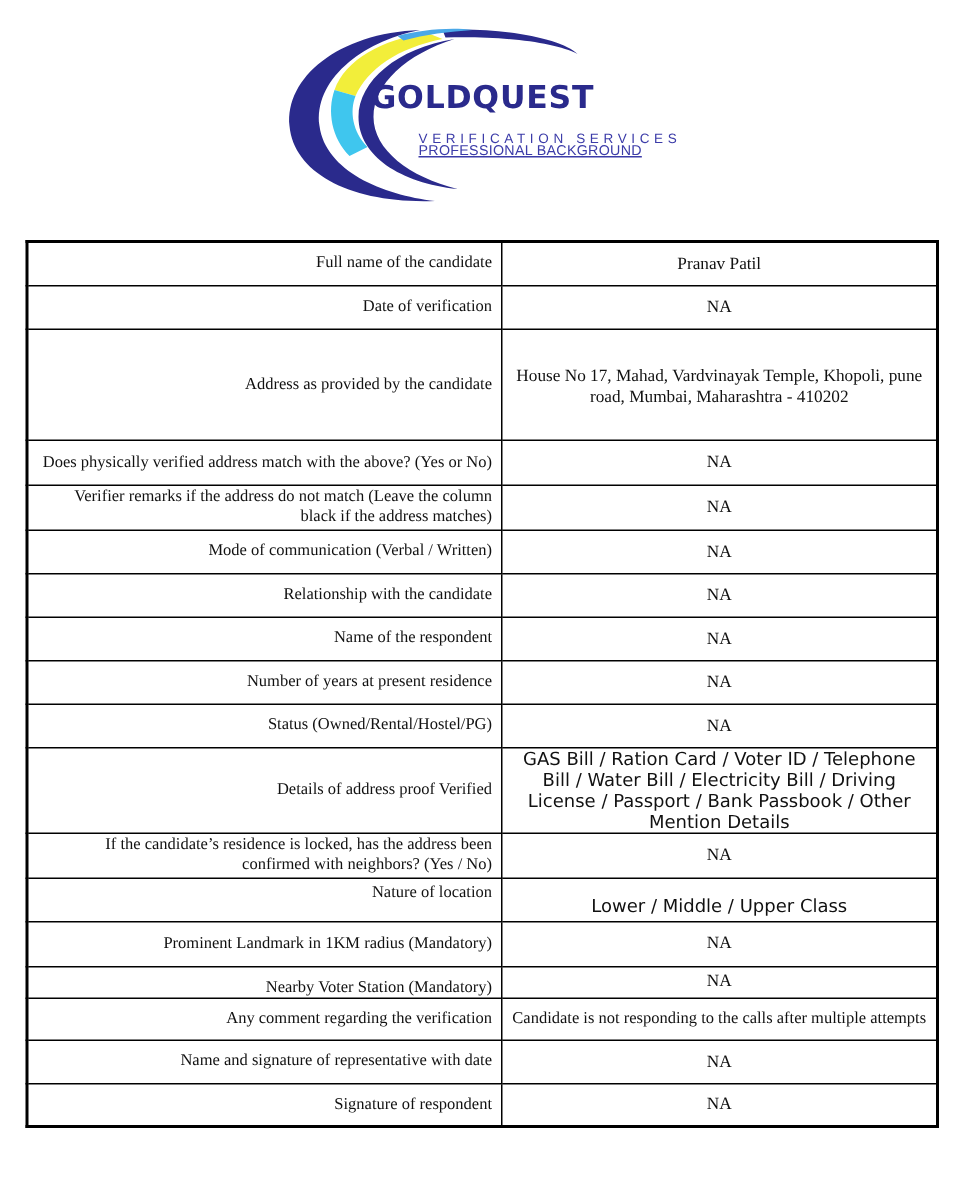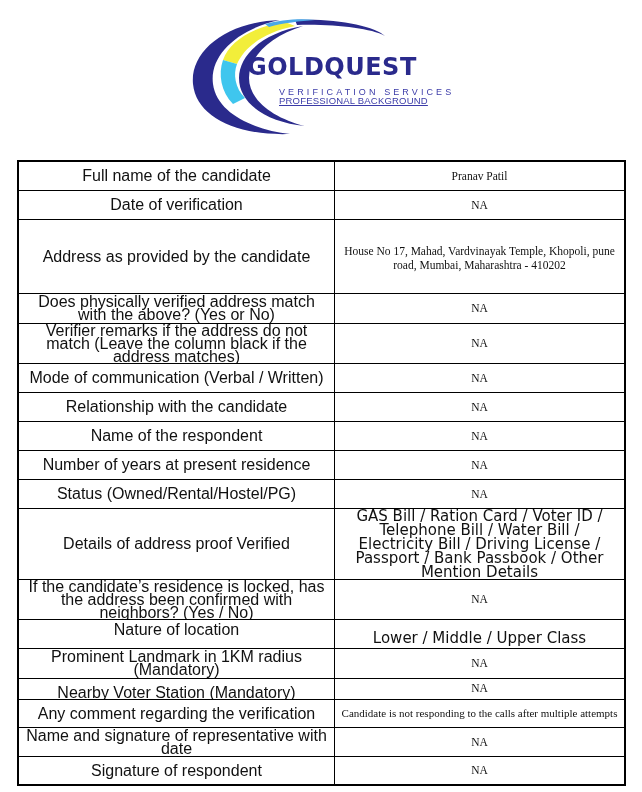--- a/index.html
+++ b/index.html
@@ -1,21 +1,21 @@
 <!DOCTYPE html>
 <html><head>
   <meta charset="utf-8">
   <style>
     html, body { margin: 0; padding: 0; background: #ffffff; }
     body { width: 642px; height: 792px; position: relative; overflow: hidden; }
     .logo { position: absolute; left: 185px; top: 12px; width: 280px; height: 128px; }
     .logo svg { position: absolute; left: 0; top: 0; }
     .logo-word {
       position: absolute; left: 62px; top: 43px;
-      font-family: "DejaVu Sans", sans-serif; font-weight: bold; font-size: 24px;
+      font-family: "DejaVu Sans", sans-serif; font-weight: bold; font-size: 21px;
       color: #2a2a8c; letter-spacing: 0.5px; line-height: 1;
     }
     .logo-sub1 {
       position: absolute; left: 94px; top: 84px;
       font-family: "Liberation Sans", sans-serif; font-size: 9.5px; color: #3b3ba8;
       letter-spacing: 0.2px; line-height: 1; white-space: nowrap; text-decoration: underline;
     }
     .logo-sub2 {
       position: absolute; left: 94px; top: 76px;
       font-family: "Liberation Sans", sans-serif; font-size: 9px; color: #3b3ba8;
@@ -24,29 +24,29 @@
     table.report {
       position: absolute; left: 17px; top: 160px; width: 609px;
       border-collapse: collapse; table-layout: fixed;
       border: 2px solid #000;
     }
     table.report td {
       border: 1px solid #000; padding: 0 6px; vertical-align: middle;
       overflow: hidden;
     }
     td.label {
-      width: 303px; font-family: Liberation Sans, sans-serif; font-size: 16px;
-      color: #111; line-height: 13px; text-align: center;
+      width: 303px; font-family: Liberation Serif, serif; font-size: 11px;
+      color: #111; line-height: 13px; text-align: right;
     }
     td.value {
       font-family: "Liberation Serif", serif; font-size: 11.5px; color: #111;
       line-height: 14px; text-align: center;
     }
     td.value.sans {
-      font-family: "DejaVu Sans", sans-serif; font-size: 15px; line-height: 14px;
+      font-family: "DejaVu Sans", sans-serif; font-size: 12px; line-height: 14px;
     }
     td.value.small { font-size: 11px; line-height: 12px; }
   </style>
 </head>
 <body>
 
 <div class="logo">
   <svg width="280" height="128" viewBox="0 0 280 128">
 
     <path d="M95 8 C40 10 5 40 8 72 C11 104 50 124 105 122 C70 118 32 102 28 72 C24 42 55 16 95 8 Z" fill="#2a2a8c"></path>

